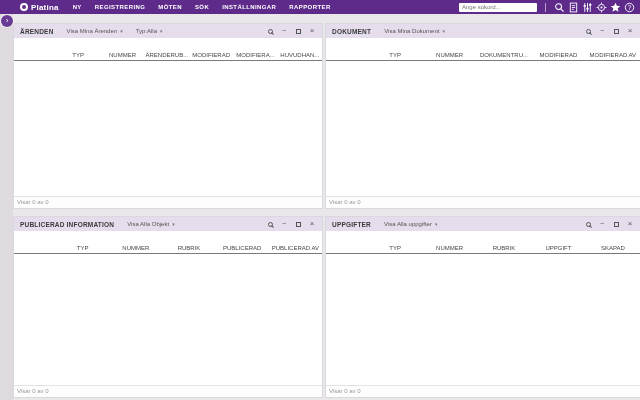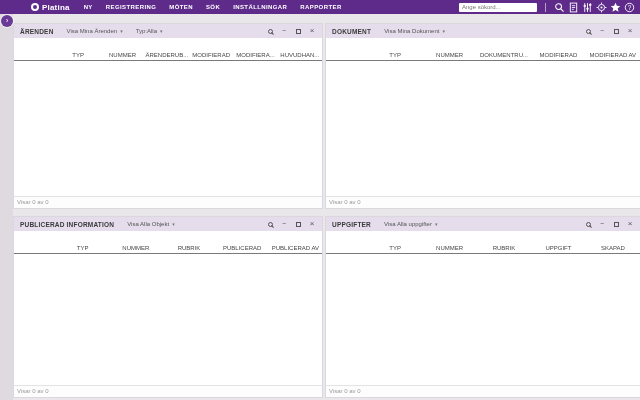--- a/index.html
+++ b/index.html
@@ -2,21 +2,21 @@
 <html><head>
 <meta charset="utf-8">
 <style>
   * { margin:0; padding:0; box-sizing:border-box; }
   html,body { width:640px; height:400px; overflow:hidden;
     font-family:"Liberation Sans", sans-serif; background:#e9e7ea; }
 
   
   .navbar { position:absolute; left:0; top:0; width:640px; height:14px;
     background:#5e2b8b; display:flex; align-items:center; z-index:5; }
-  .brand { display:flex; align-items:center; margin-left:31px; cursor:pointer; }
+  .brand { display:flex; align-items:center; margin-left:20px; cursor:pointer; }
   .logo-ring { width:8px; height:8px; border:2px solid #fff; border-radius:50%;
     display:inline-block; margin-right:3px; }
   .brand-name { color:#fff; font-size:8px; font-weight:700; letter-spacing:0.2px; }
   .nav-menu { display:flex; align-items:center; margin-left:14px; gap:13px; }
   .nav-item { color:#fff; font-size:6px; font-weight:700; letter-spacing:0.4px;
     cursor:pointer; white-space:nowrap; }
   .nav-right { margin-left:auto; display:flex; align-items:center; gap:0;
     margin-right:4px; }
   .search-box { width:78px; height:9px; font-size:6px; border:none; border-radius:1px;
     padding:0 3px; color:#333; background:#fff; outline:none; }

